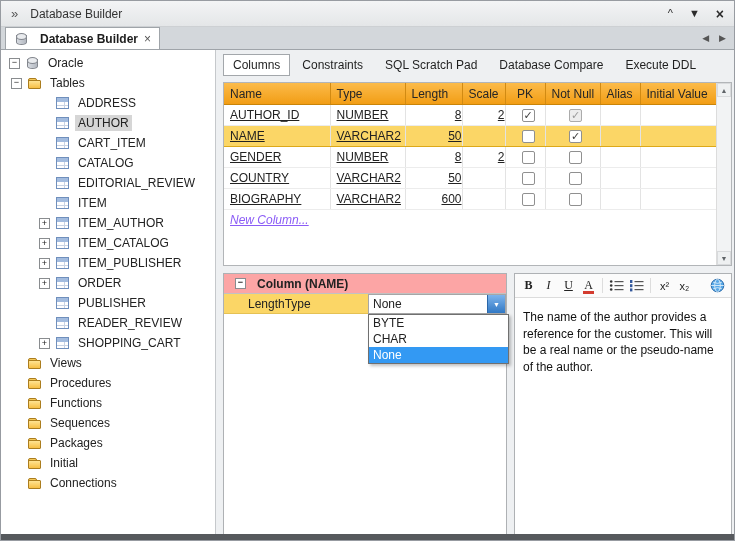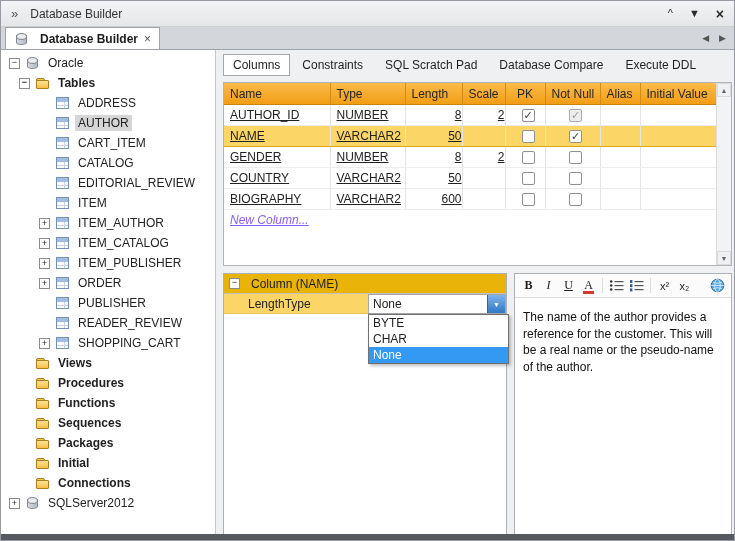--- a/index.html
+++ b/index.html
@@ -21,21 +21,21 @@
             border-bottom:1px solid #9fa4a9;display:flex;align-items:flex-end;padding-left:4px;}
   .doc-tab{height:22px;box-sizing:border-box;display:flex;align-items:center;gap:6px;padding:0 8px;
            background:#fff;border:1px solid #9fa4a9;border-bottom:none;font-weight:bold;color:#1d1d1d;}
   .tab-close{font-weight:normal;color:#555;font-size:12px;}
   .tab-nav{position:absolute;right:8px;top:6px;display:flex;gap:10px;color:#555;font-size:9px;}
 
   
   .tree-panel{position:absolute;left:0;top:49px;width:215px;bottom:6px;background:#fff;
               border-right:1px solid #c5c8cb;padding-top:3px;overflow:hidden;box-sizing:border-box;}
   .trow{height:20px;display:flex;align-items:center;white-space:nowrap;}
-  .lvl0{padding-left:8px;}.lvl1{padding-left:18px;font-weight:bold;}.lvl2{padding-left:38px;}
+  .lvl0{padding-left:8px;}.lvl1{padding-left:10px;}.lvl2{padding-left:38px;}
   .expander{width:9px;height:9px;box-sizing:content-box;border:1px solid #898c8f;background:#fff;
             margin-right:5px;flex:none;position:relative;}
   .expander::after{position:absolute;left:0;top:0;width:9px;height:9px;line-height:8px;text-align:center;
                    font-size:9px;color:#222;}
   .expander[data-glyph="plus"]::after{content:"+";}
   .expander[data-glyph="minus"]::after{content:"−";line-height:7px;}
   .expander[data-glyph="none"]{visibility:hidden;}
   .ticon{width:15px;height:14px;flex:none;margin-right:5px;position:relative;}
   .ticon-db::before{content:"";position:absolute;left:2px;right:2px;top:3px;bottom:1px;
       background:linear-gradient(90deg,#d7dbe1,#b3b8c0);border:1px solid #82868d;
@@ -79,22 +79,22 @@
   .cb[data-state="checked-disabled"]::after{content:"✓";color:#9a9a9a;}
   .vscroll{position:absolute;top:0;right:0;bottom:0;width:14px;background:#f2f3f4;border-left:1px solid #dcdcdc;
            display:flex;flex-direction:column;}
   .sbtn{height:14px;font-size:7px;color:#606468;display:flex;align-items:center;justify-content:center;
         background:#eef0f1;border:1px solid #d8dadc;box-sizing:border-box;}
   .strack{flex:1;}
 
   
   .prop-panel{position:absolute;left:222px;top:272px;width:284px;height:262px;background:#fff;
               border:1px solid #aeb1b4;box-sizing:border-box;}
-  .prop-header{height:20px;background:#eab308;border-bottom:1px solid #c2c2c2;display:flex;align-items:center;
-               padding-left:5px;font-weight:normal;color:#222;gap:6px;box-sizing:border-box;}
+  .prop-header{height:20px;background:#fca5a5;border-bottom:1px solid #c2c2c2;display:flex;align-items:center;
+               padding-left:11px;font-weight:bold;color:#222;gap:6px;box-sizing:border-box;}
   .prop-row{height:20px;display:flex;background:#fbd666;border-bottom:1px solid #e5c154;box-sizing:border-box;}
   .prop-name{width:144px;box-sizing:border-box;padding:3px 0 0 24px;}
   .prop-value{flex:1;}
   .combo{height:20px;display:flex;background:#fff;border:1px solid #a6a6a6;box-sizing:border-box;}
   .combo-text{flex:1;padding:2px 0 0 4px;}
   .combo-btn{width:17px;background:linear-gradient(#7db4ec,#3178c4);border-left:1px solid #2a66a8;color:#fff;
              font-size:7px;display:flex;align-items:center;justify-content:center;}
   .dropdown{position:absolute;left:144px;top:40px;width:139px;background:#fff;border:1px solid #707070;
             box-shadow:2px 2px 3px rgba(0,0,0,.25);z-index:5;}
   .opt{height:16px;line-height:16px;padding-left:4px;}
@@ -248,25 +248,20 @@
     </div>
     <div class="trow lvl1" data-selected="false">
       <span class="expander" data-glyph="none"></span>
       <span class="ticon ticon-folder"></span>
       <span class="tlabel">Initial</span>
     </div>
     <div class="trow lvl1" data-selected="false">
       <span class="expander" data-glyph="none"></span>
       <span class="ticon ticon-folder"></span>
       <span class="tlabel">Connections</span>
-    </div>
-    <div class="trow lvl0" data-selected="false">
-      <span class="expander" data-glyph="plus"></span>
-      <span class="ticon ticon-db"></span>
-      <span class="tlabel">SQLServer2012</span>
     </div>
   </div>
 
   <div class="detail-tabs">
     <div class="dtab" data-active="true">Columns</div>
     <div class="dtab" data-active="false">Constraints</div>
     <div class="dtab" data-active="false">SQL Scratch Pad</div>
     <div class="dtab" data-active="false">Database Compare</div>
     <div class="dtab" data-active="false">Execute DDL</div>
   </div>

